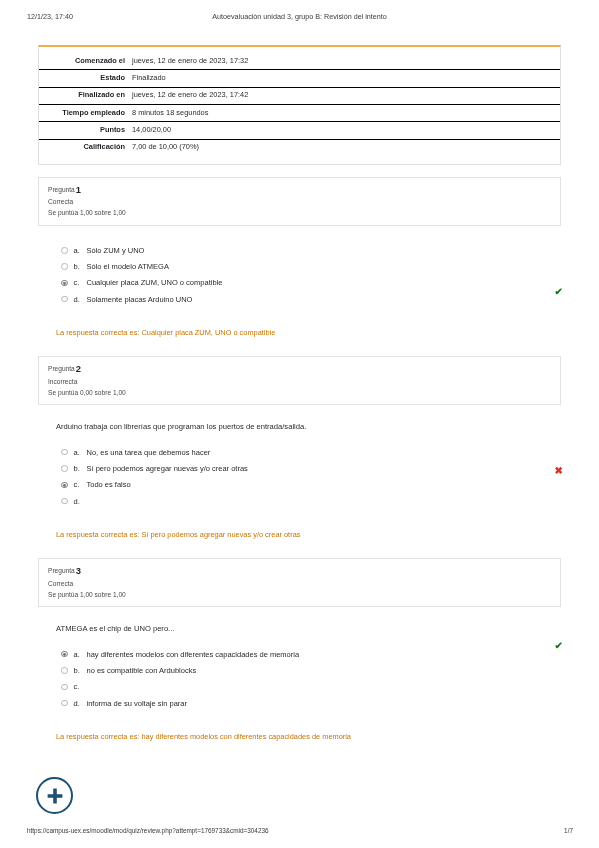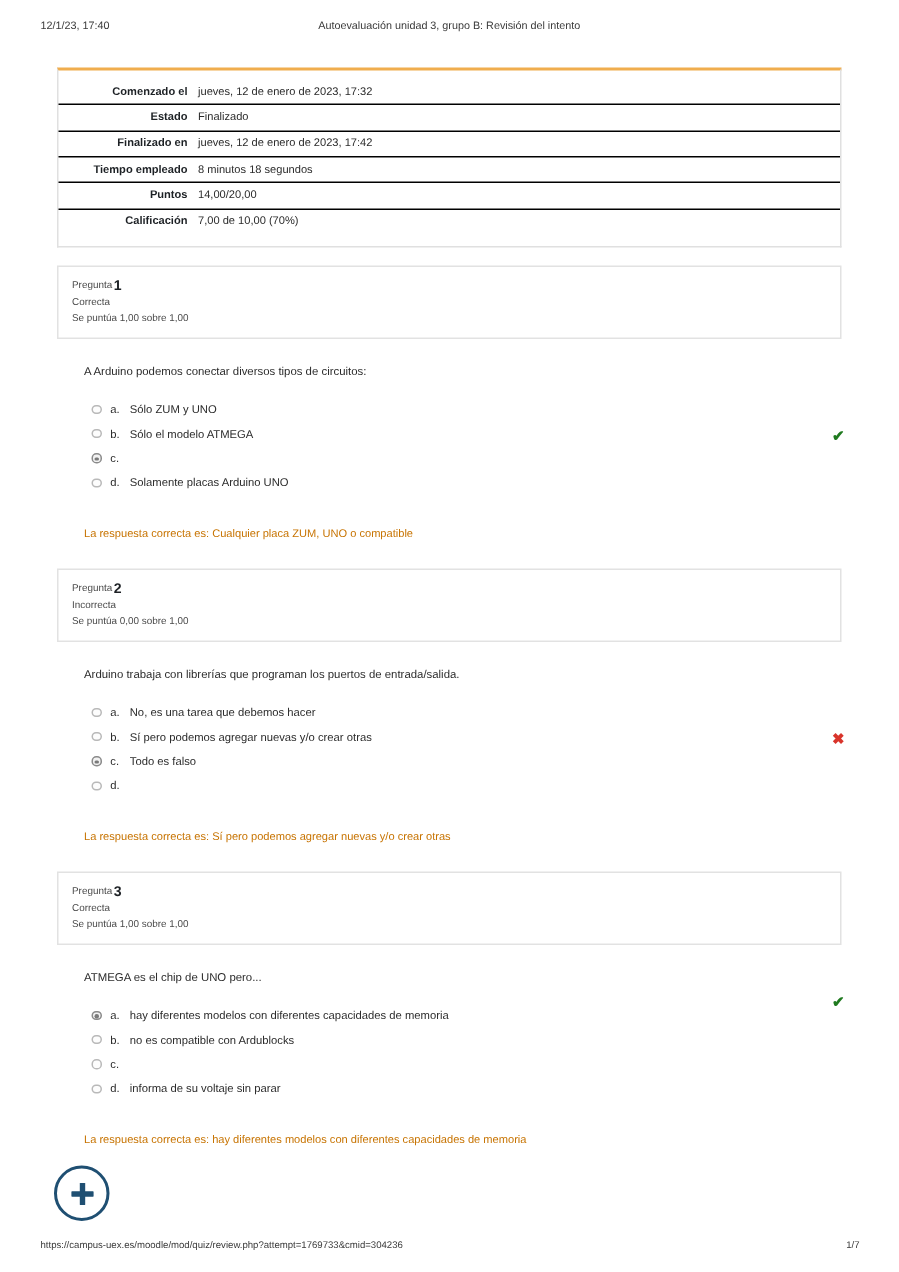--- a/index.html
+++ b/index.html
@@ -248,36 +248,36 @@
   </div>
 
   <div id="questions-container">
       <div class="question">
         <div class="q-head">
           <div class="q-num"><span>Pregunta</span><b>1</b></div>
           <div class="q-state">Correcta</div>
           <div class="q-mark">Se puntúa 1,00 sobre 1,00</div>
         </div>
         <div class="q-body">
-          <p class="q-text">A Arduino podemos conectar diversos tipos de circuitos:</p>
           <span class="verdict ok" style="top: 60.8px;">✔</span>
           <ul class="answers">
             <li class="answer">
               <span class="radio"></span>
               <span class="ans-letter">a.</span>
               <span class="ans-text">Sólo ZUM y UNO</span>
             </li>
             <li class="answer">
               <span class="radio"></span>
               <span class="ans-letter">b.</span>
               <span class="ans-text">Sólo el modelo ATMEGA</span>
             </li>
             <li class="answer">
               <span class="radio checked"></span>
               <span class="ans-letter">c.</span>
+              <span class="ans-text">Cualquier placa ZUM, UNO o compatible</span>
             </li>
             <li class="answer">
               <span class="radio"></span>
               <span class="ans-letter">d.</span>
               <span class="ans-text">Solamente placas Arduino UNO</span>
             </li>
           </ul>
           <p class="feedback">La respuesta correcta es: Cualquier placa ZUM, UNO o compatible</p>
         </div>
       </div>

